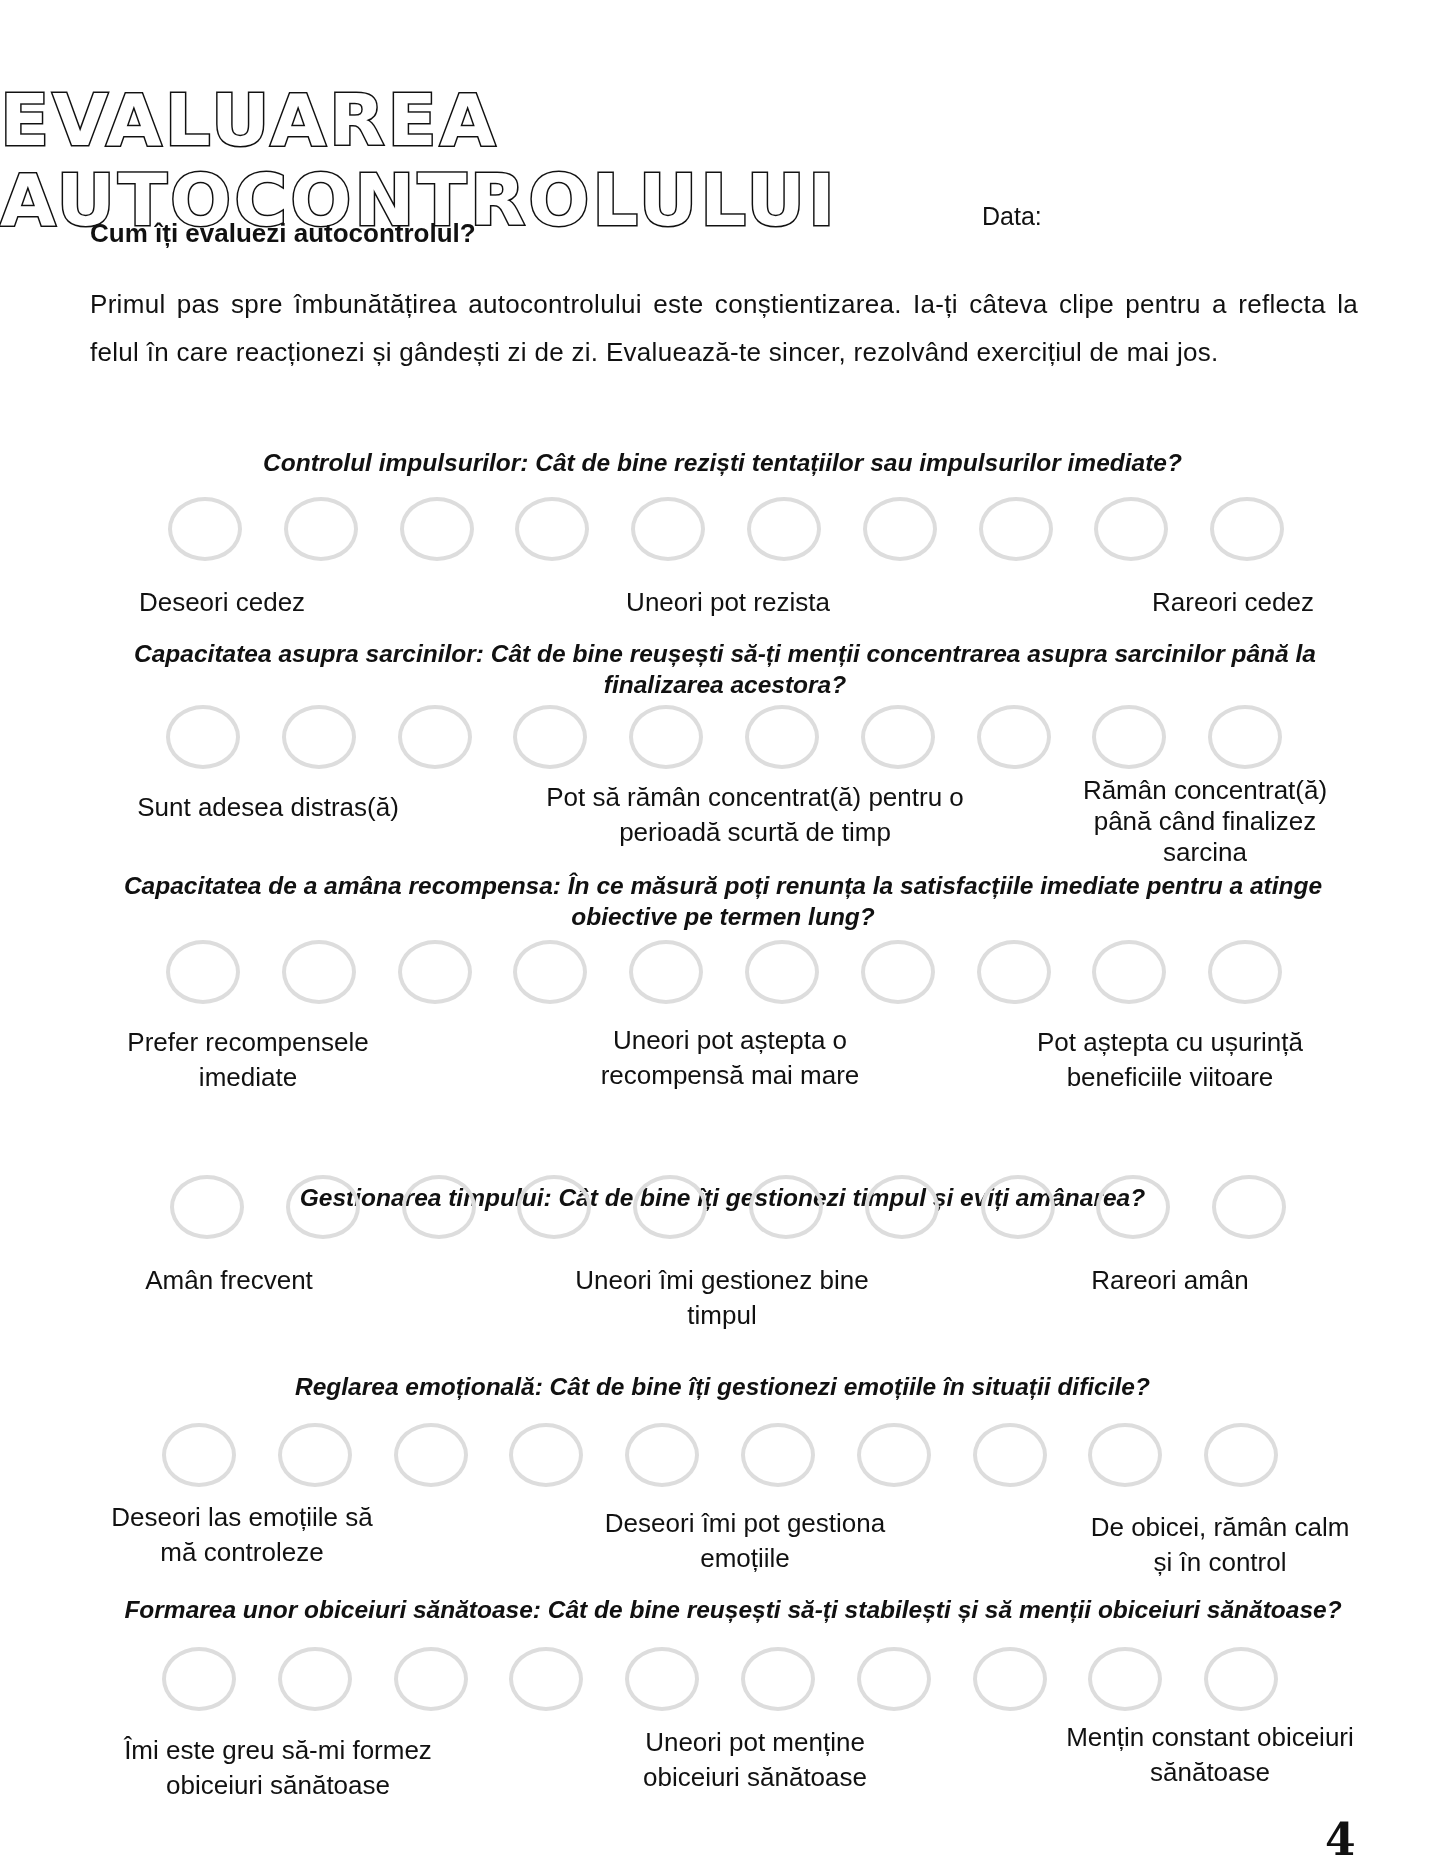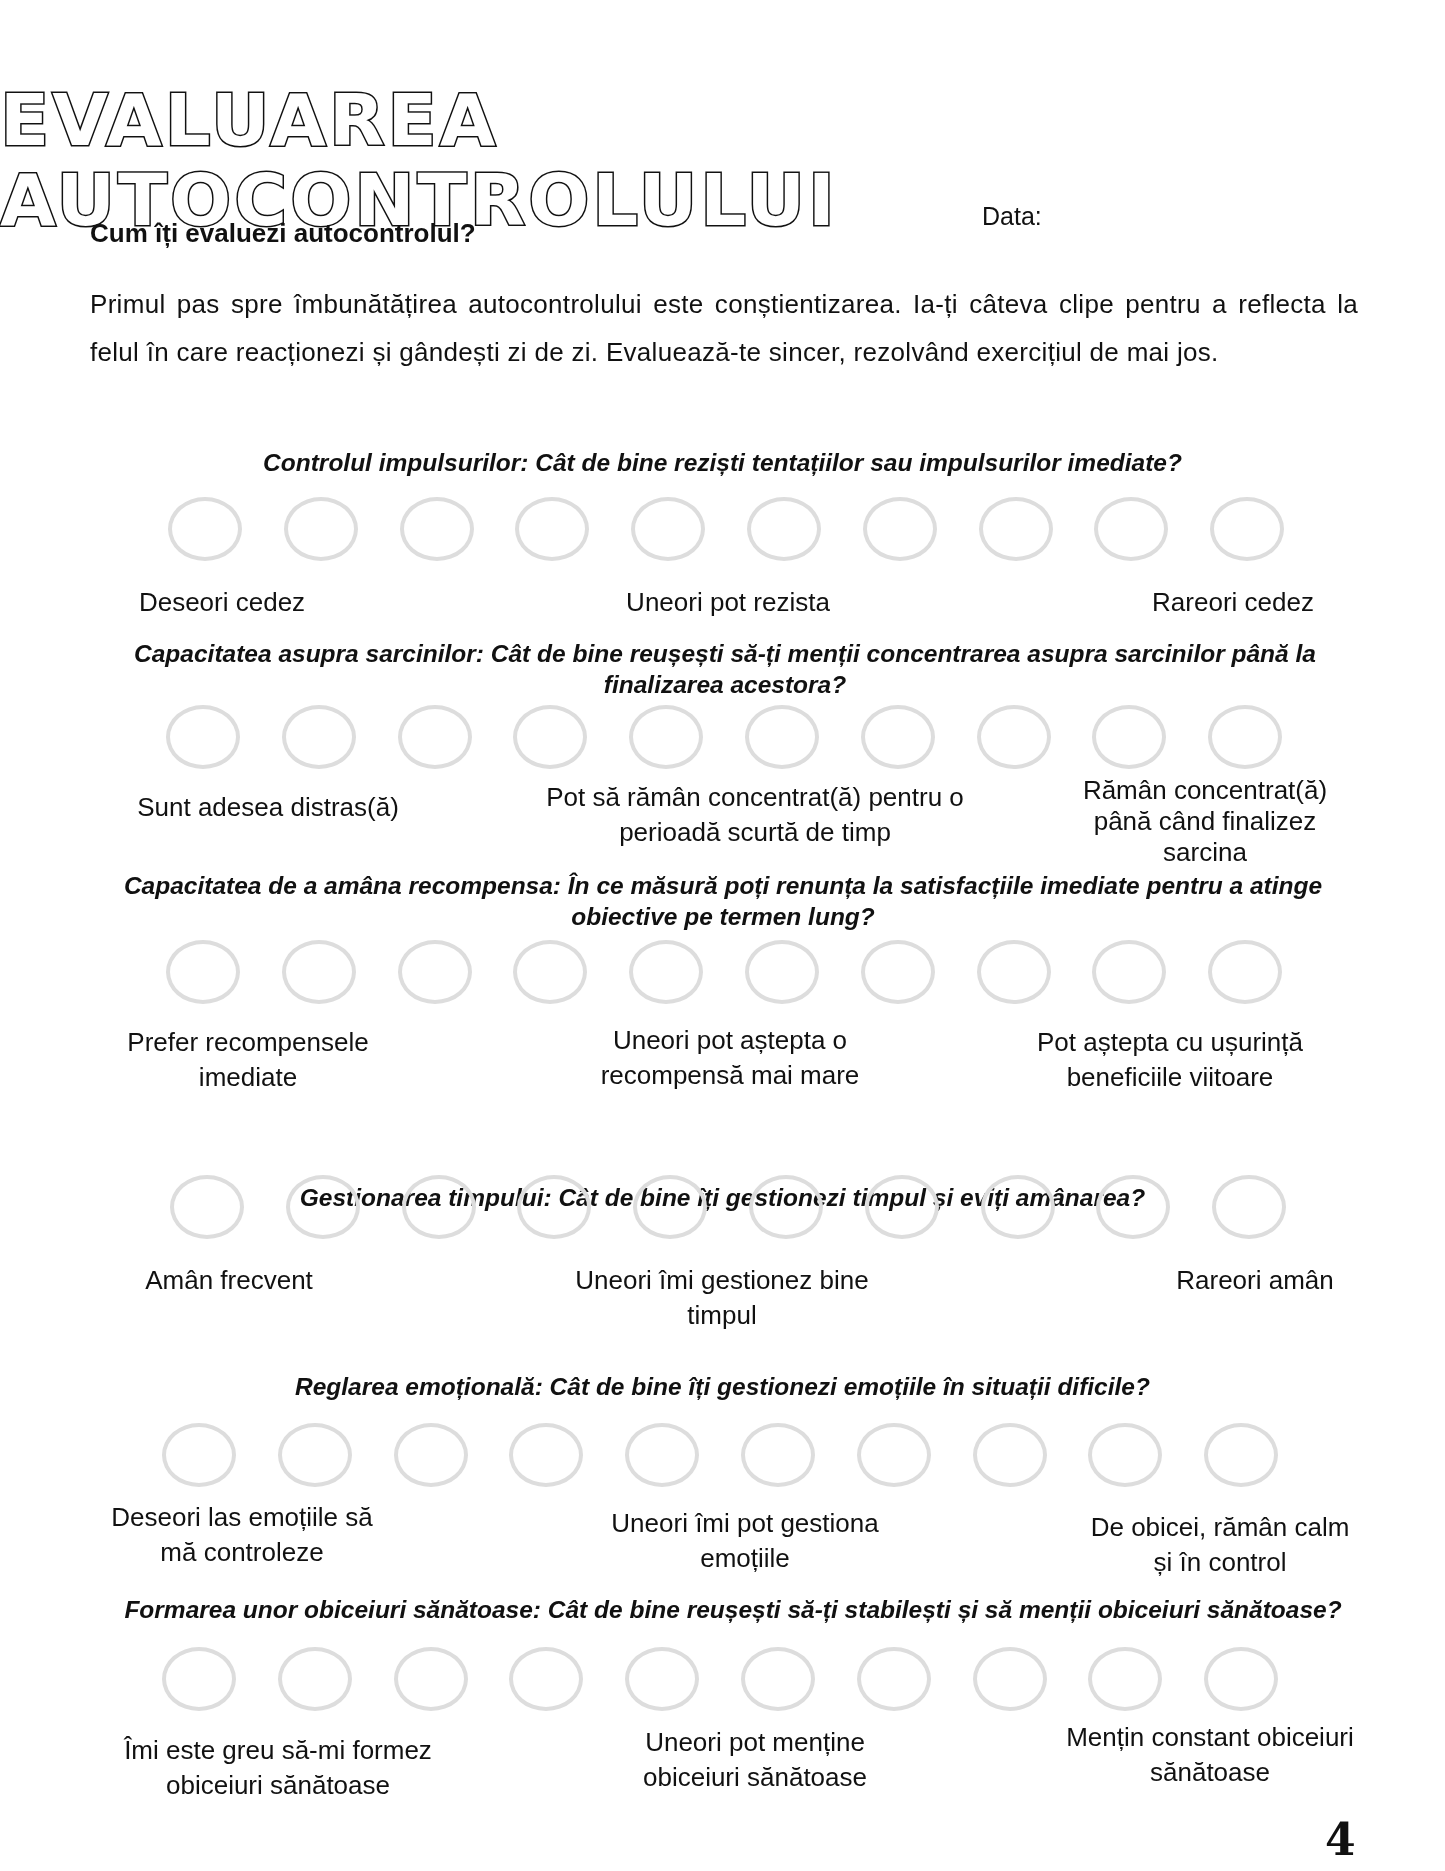--- a/index.html
+++ b/index.html
@@ -111,37 +111,37 @@
     <div class="circle" style="left: 517.4px; border-color: rgb(221, 221, 221);"></div>
     <div class="circle" style="left: 633.2px; border-color: rgb(221, 221, 221);"></div>
     <div class="circle" style="left: 749px; border-color: rgb(221, 221, 221);"></div>
     <div class="circle" style="left: 864.8px; border-color: rgb(221, 221, 221);"></div>
     <div class="circle" style="left: 980.6px; border-color: rgb(221, 221, 221);"></div>
     <div class="circle" style="left: 1096.4px; border-color: rgb(221, 221, 221);"></div>
     <div class="circle" style="left: 1212.2px; border-color: rgb(221, 221, 221);"></div>
   </div>
 <div class="anchor" style="left:229px; top:1263px;">Amân frecvent</div>
 <div class="anchor" style="left:722px; top:1263px; width:300px;">Uneori îmi gestionez bine timpul</div>
-<div class="anchor" style="left:1255px; top:1263px;">Rareori amân</div>
+<div class="anchor" style="left:1170px; top:1263px;">Rareori amân</div>
 
 <div class="question" style="top:1371px;">Reglarea emoțională: Cât de bine îți gestionezi emoțiile în situații dificile?</div>
 <div class="circles" style="top:1423px;">
     <div class="circle" style="left: 162px; border-color: rgb(221, 221, 221);"></div>
     <div class="circle" style="left: 277.8px; border-color: rgb(221, 221, 221);"></div>
     <div class="circle" style="left: 393.6px; border-color: rgb(221, 221, 221);"></div>
     <div class="circle" style="left: 509.4px; border-color: rgb(221, 221, 221);"></div>
     <div class="circle" style="left: 625.2px; border-color: rgb(221, 221, 221);"></div>
     <div class="circle" style="left: 741px; border-color: rgb(221, 221, 221);"></div>
     <div class="circle" style="left: 856.8px; border-color: rgb(221, 221, 221);"></div>
     <div class="circle" style="left: 972.6px; border-color: rgb(221, 221, 221);"></div>
     <div class="circle" style="left: 1088.4px; border-color: rgb(221, 221, 221);"></div>
     <div class="circle" style="left: 1204.2px; border-color: rgb(221, 221, 221);"></div>
   </div>
 <div class="anchor" style="left:242px; top:1500px; width:300px;">Deseori las emoțiile să mă controleze</div>
-<div class="anchor" style="left:745px; top:1506px; width:300px;">Uneori îmi pot gestiona emoțiile</div>
+<div class="anchor" style="left:745px; top:1506px; width:300px;">Deseori îmi pot gestiona emoțiile</div>
 <div class="anchor" style="left:1220px; top:1510px; width:260px;">De obicei, rămân calm și în control</div>
 
 <div class="question" style="top:1597px; width:1290px; left:88px; line-height:26px;">Formarea unor obiceiuri sănătoase: Cât de bine reușești să-ți stabilești și să menții obiceiuri sănătoase?</div>
 <div class="circles" style="top:1647px;">
     <div class="circle" style="left: 162px; border-color: rgb(221, 221, 221);"></div>
     <div class="circle" style="left: 277.8px; border-color: rgb(221, 221, 221);"></div>
     <div class="circle" style="left: 393.6px; border-color: rgb(221, 221, 221);"></div>
     <div class="circle" style="left: 509.4px; border-color: rgb(221, 221, 221);"></div>
     <div class="circle" style="left: 625.2px; border-color: rgb(221, 221, 221);"></div>
     <div class="circle" style="left: 741px; border-color: rgb(221, 221, 221);"></div>

